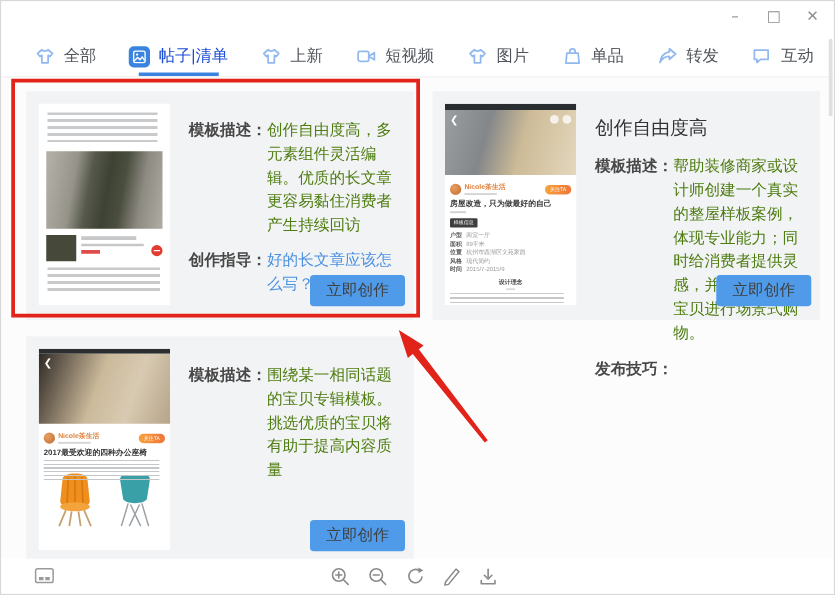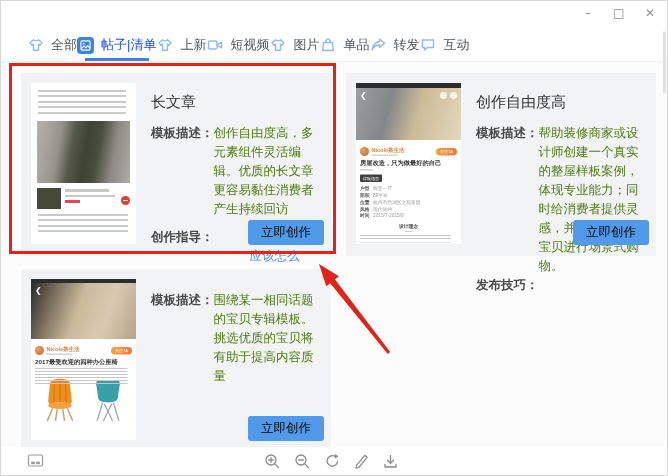--- a/index.html
+++ b/index.html
@@ -10,21 +10,21 @@
 
   
   .titlebar { position:relative; height:28px; background:#fff; }
   .win-controls { position:absolute; right:8px; top:3px; display:flex; gap:13px; }
   .win-btn { width:18px; height:18px; line-height:18px; text-align:center;
              color:#8e8e8e; font-size:12px; cursor:pointer;
              font-family:"DejaVu Sans",sans-serif; }
 
   
   .tabbar { position:relative; height:32px; display:flex; align-items:center;
-            justify-content:flex-start; padding:0 16px 0 26px; background:#fff; }
+            justify-content:space-between; padding:0 16px 0 26px; background:#fff; }
   .tab { position:relative; display:flex; align-items:center; gap:7px;
          height:32px; cursor:pointer; }
   .tab .tab-label { font-size:13px; color:#505archive4; color:#50545a; white-space:nowrap; }
   .tab.active .tab-label { color:#1d4ed8; }
   .tab.active::after { content:""; position:absolute; left:50%; transform:translateX(-50%);
          bottom:0; width:64px; height:3px; background:#3a84e0; }
   .tab-ic { width:17px; height:17px; flex:none; display:flex; align-items:center; justify-content:center; }
   .tab-ic svg { display:block; }
   .tab-ic.filled { background:#3a84e0; border-radius:4px; }
 
@@ -41,21 +41,21 @@
   .card3 { left:20px; top:268px; }
   .preview { position:relative; width:105px; height:161px; background:#fff;
              flex:none; overflow:hidden; }
   .card-body { flex:1; position:relative; padding-left:15px; }
   .card-title { font-size:15px; color:#333; margin-top:10px; }
   .crow { display:flex; margin-top:12px; font-size:12.5px; line-height:19px; }
   .crow .lbl { color:#484848; font-weight:bold; flex:none; }
   .crow .txt { color:#4d7c0f; }
   .crow .lnk { color:#4a90e2; cursor:pointer; }
   .create-btn { position:absolute; right:0; bottom:0; border:none; cursor:pointer;
-          background:#4f9bea; color:#000000; font-size:12.5px; padding:4px 13px;
+          background:#4f9bea; color:#404040; font-size:12.5px; padding:4px 13px;
           border-radius:3px; font-family:inherit; }
 
   
   .bars { background-image:repeating-linear-gradient(to bottom,
           #c8cacb 0px,#c8cacb 2px, transparent 2px, transparent 5.5px); }
   .p1-bars1 { margin:7px 7px 0; width:88px; height:26px; }
   .p1-photo { margin:5px 6px 0; height:62px;
       background:linear-gradient(100deg,#b6b2a9 0%,#96948a 25%,#55584a 38%,
                  #3e4234 52%,#4a4e3e 64%,#8e8b83 80%,#b0aca4 100%); }
   .p1-prod { display:flex; align-items:flex-start; gap:4px; margin:5px 6px 0; }
@@ -213,26 +213,25 @@
         <div class="p1-ptxt">
           <div class="b b-w1"></div>
             <div class="b b-w2"></div>
           <div class="red-bar"></div>
         </div>
         <div class="red-dot"></div>
       </div>
       <div class="bars p1-bars2"></div>
     </div>
     <div class="card-body">
-      <div class="card-title">长文章</div>
       <div class="crow">
         <span class="lbl">模板描述：</span>
         <span class="txt">创作自由度高，多元素组件灵活编辑。优质的长文章更容易黏住消费者产生持续回访</span>
       </div>
-      <div class="crow" style="margin-top:9px;gap:36px;">
+      <div class="crow" style="margin-top:9px;">
         <span class="lbl">创作指导：</span>
         <span class="lnk">好的长文章应该怎么写？</span>
       </div>
       <button class="create-btn">立即创作</button>
     </div>
   </div>
 
   <div class="card card2">
     <div class="preview">
       <div class="p-status"></div>
@@ -265,21 +264,21 @@
         <div class="p-section">设计理念</div>
         <div class="p-para"></div>
       </div>
     </div>
     <div class="card-body">
       <div class="card-title">创作自由度高</div>
       <div class="crow">
         <span class="lbl">模板描述：</span>
         <span class="txt">帮助装修商家或设计师创建一个真实的整屋样板案例，体现专业能力；同时给消费者提供灵感，并可通过添加宝贝进行场景式购物。</span>
       </div>
-      <div class="crow" style="margin-top:0;">
+      <div class="crow" style="margin-top:10px;">
         <span class="lbl">发布技巧：</span>
       </div>
       <button class="create-btn">立即创作</button>
     </div>
   </div>
 
   <div class="card card3">
     <div class="preview">
       <div class="p-status" style="height:4px;"></div>
       <div class="p-photo3">

